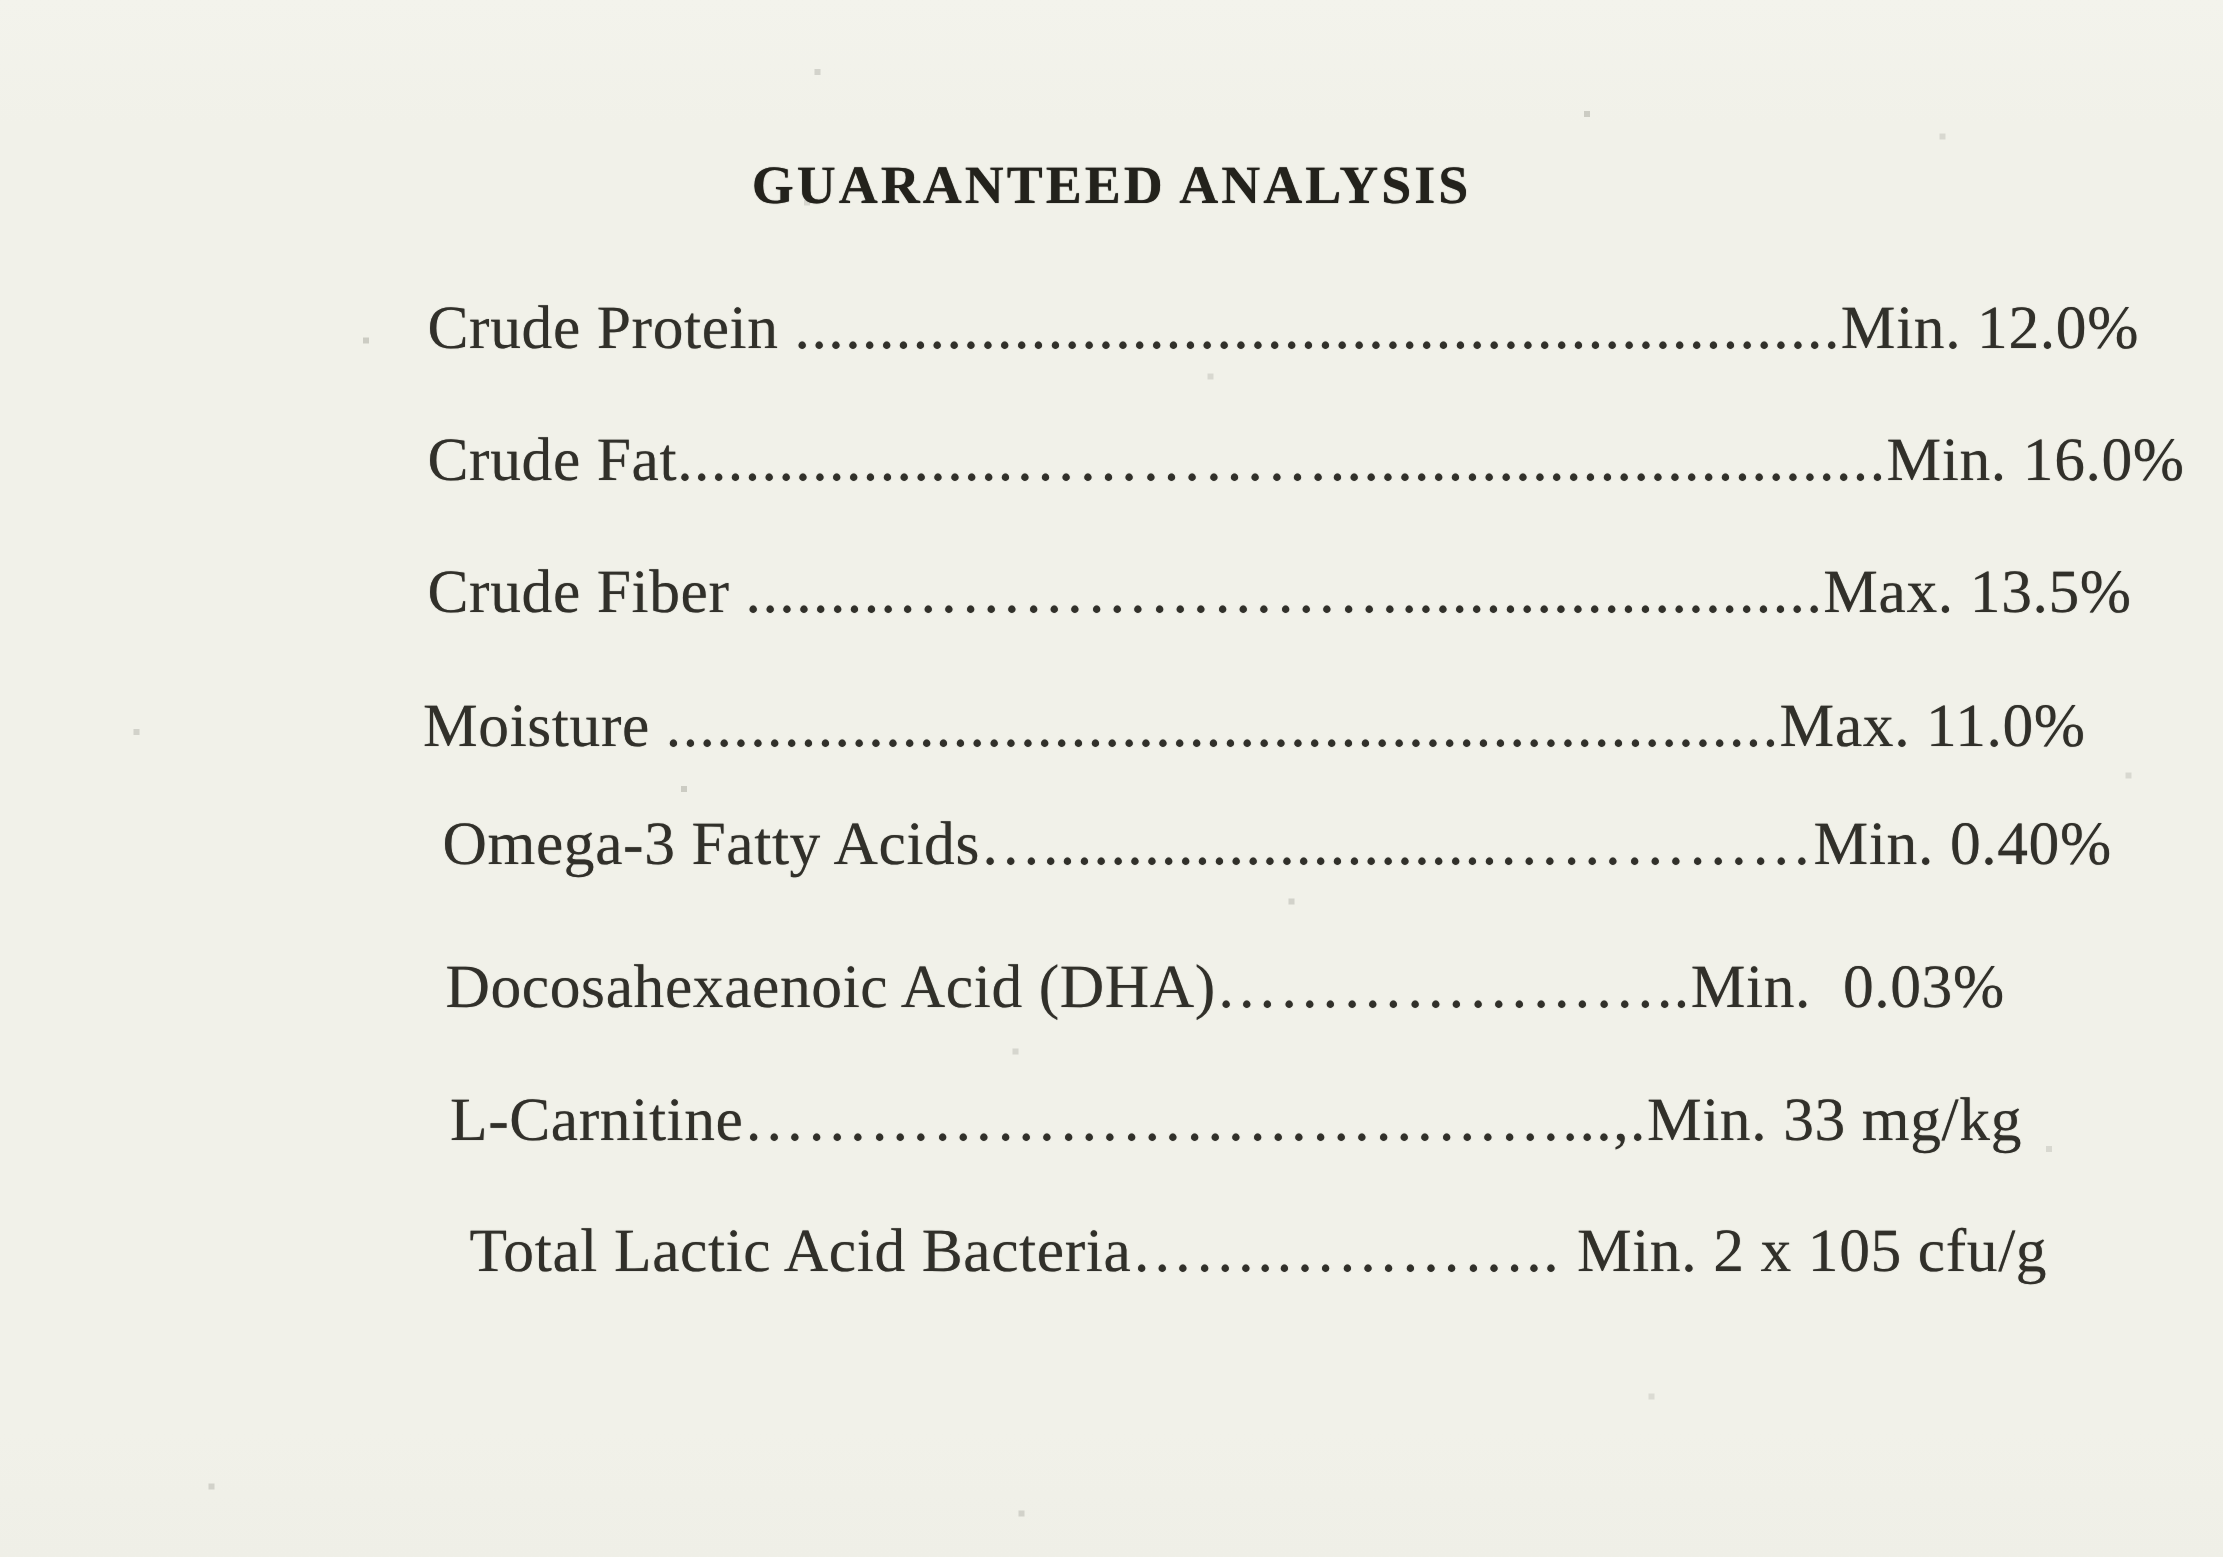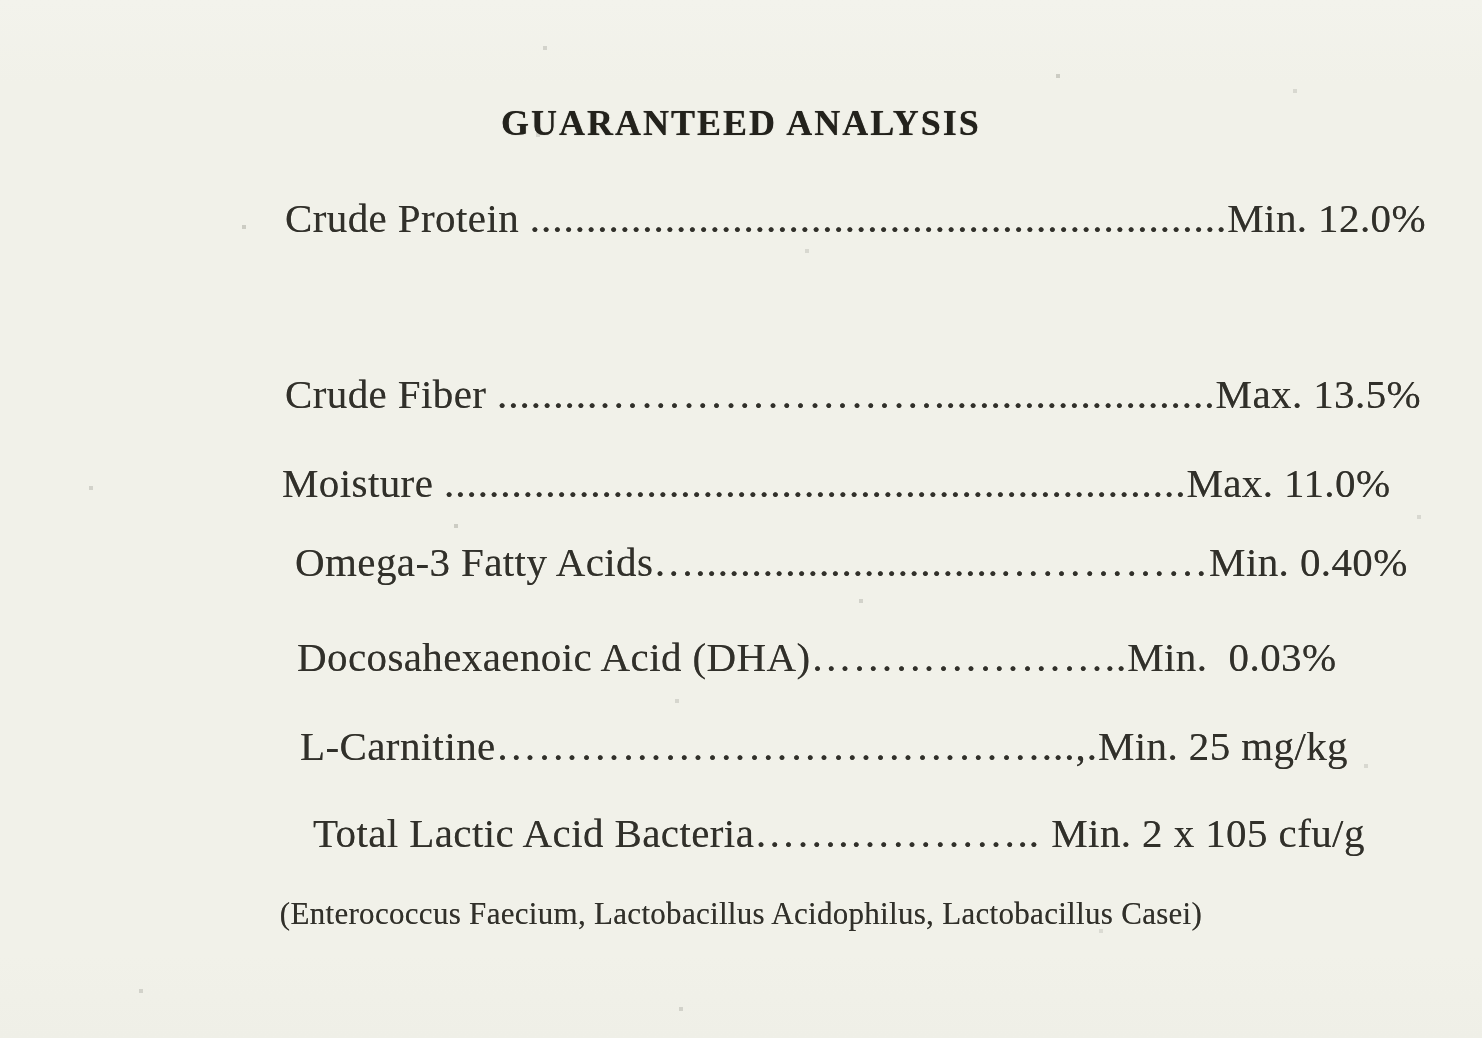--- a/index.html
+++ b/index.html
@@ -86,39 +86,41 @@
 
 <div class="page">
   <div class="speckles"></div>
 
   <div class="title">GUARANTEED ANALYSIS</div>
 
   <div class="row r0">
     <span>Crude Protein </span><span class="dots">..............................................................</span><span>Min. 12.0%</span>
   </div>
 
+  <div class="row r1">
+    <span>Crude Fat</span><span class="dots">....................…………….................................</span><span>Min. 16.0%</span>
+  </div>
 
   <div class="row r2">
     <span>Crude Fiber </span><span class="dots">.........…………………….........................</span><span>Max. 13.5%</span>
   </div>
 
   <div class="row r3">
     <span>Moisture </span><span class="dots">..................................................................</span><span>Max. 11.0%</span>
   </div>
 
   <div class="row r4">
     <span>Omega-3 Fatty Acids</span><span class="dots">…...........................……………</span><span>Min. 0.40%</span>
   </div>
 
   <div class="row r5">
     <span>Docosahexaenoic Acid (DHA)</span><span class="dots">…………………..</span><span>Min.&nbsp; 0.03%</span>
   </div>
 
   <div class="row r6">
-    <span>L-Carnitine</span><span class="dots">…………………………………...,.</span><span>Min. 25 mg/kg</span>
+    <span>L-Carnitine</span><span class="dots">…………………………………...,.</span><span>Min. 33 mg/kg</span>
   </div>
 
   <div class="row r7">
     <span>Total Lactic Acid Bacteria</span><span class="dots">…….………….. </span><span>Min. 2 x 105 cfu/g</span>
   </div>
 
-  <div class="footnote">(Enterococcus Faecium, Lactobacillus Acidophilus, Lactobacillus Casei)</div>
 </div>
 
 </body></html>

